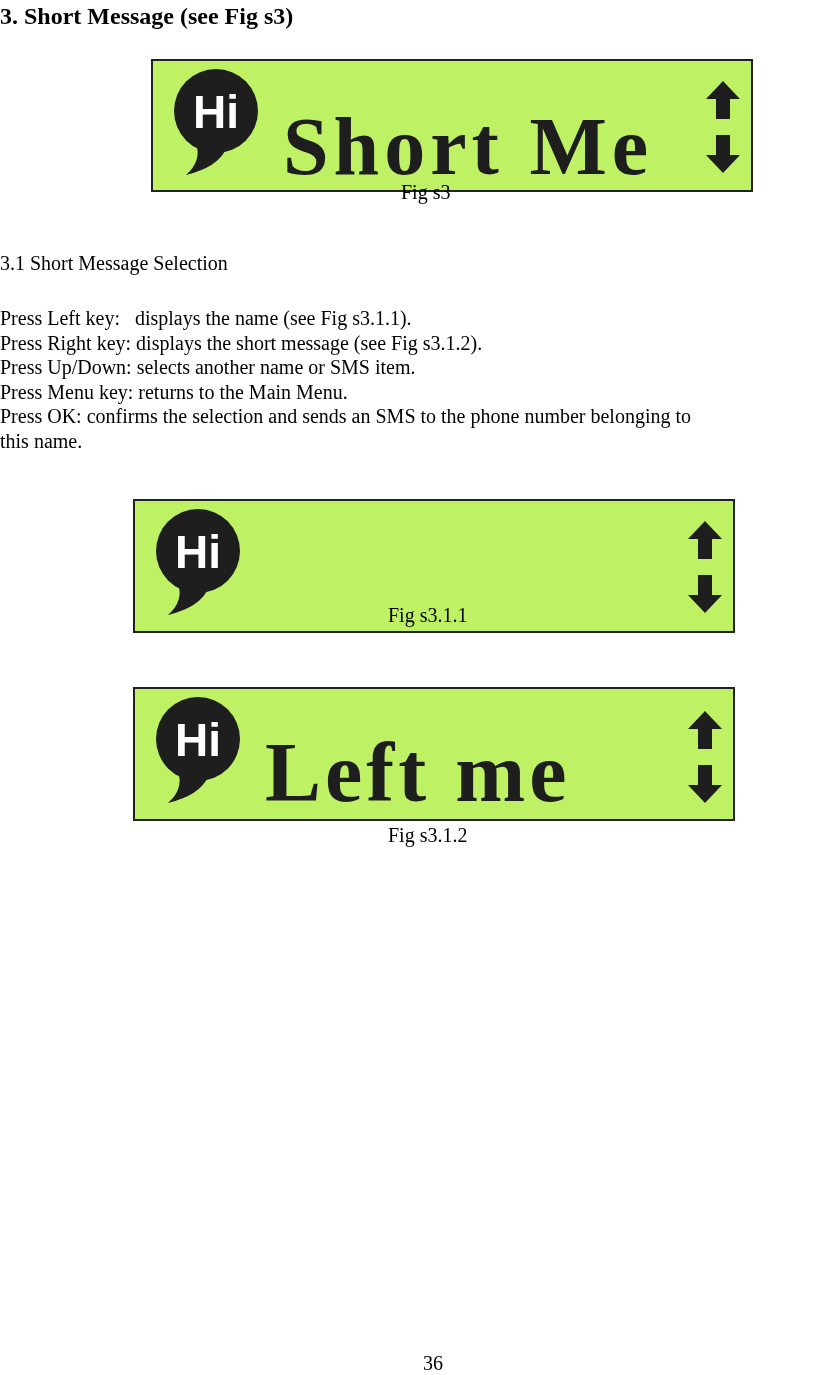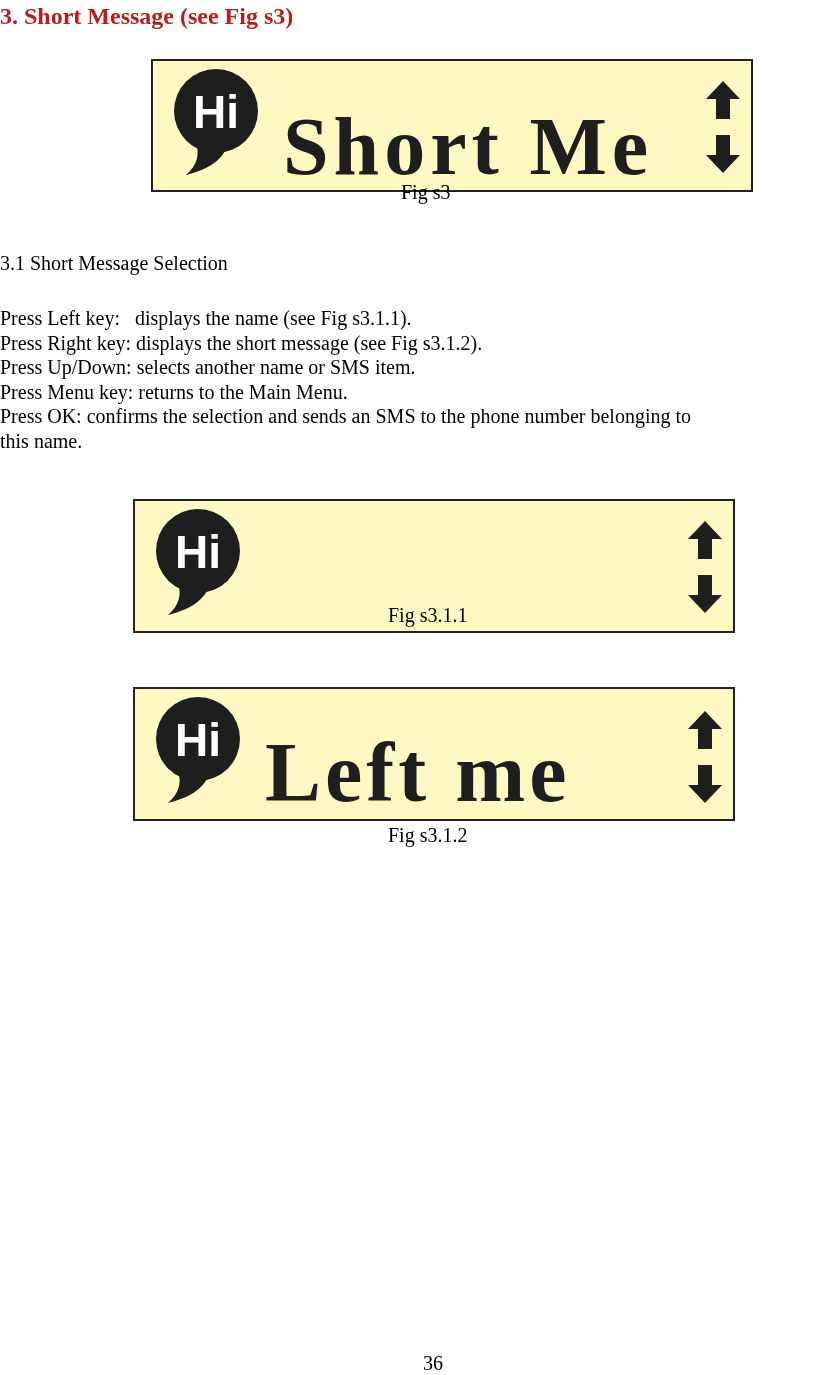--- a/index.html
+++ b/index.html
@@ -1,24 +1,24 @@
 <!DOCTYPE html>
 <html><head>
   <meta charset="utf-8">
   <style>
     html, body { margin: 0; padding: 0; background: #ffffff; }
     body { width: 839px; height: 1375px; position: relative; overflow: hidden;
            font-family: "Liberation Serif", "DejaVu Serif", serif; color: #000; }
     .abs { position: absolute; }
-    .h1 { left: 0; top: 0; font-size: 24px; font-weight: bold; color: #b91c1c; white-space: nowrap; line-height: 32px; }
+    .h1 { left: 0; top: 0; font-size: 24px; font-weight: bold; color: #000000; white-space: nowrap; line-height: 32px; }
     .h2 { left: 0; top: 250px; font-size: 20px; font-weight: normal; white-space: nowrap; line-height: 26px; }
     .body-text { left: 0; top: 306px; font-size: 20px; line-height: 24.5px; width: 845px; }
     .body-text p { margin: 0; white-space: nowrap; }
     .caption { font-size: 20px; line-height: 24px; white-space: nowrap; }
-    .lcd { position: absolute; border: 2px solid #222; background: #fef9c3; box-sizing: border-box; }
+    .lcd { position: absolute; border: 2px solid #222; background: #bef264; box-sizing: border-box; }
     .bubble { position: absolute; }
     .lcd-text { position: absolute; font-family: "Liberation Serif", "DejaVu Serif", serif; font-weight: bold; color: #1e1e1e; white-space: nowrap; margin-top: 24px; }
     .arrows { position: absolute; }
     .page-num { left: 0; width: 866px; text-align: center; top: 1352px; font-size: 20px; line-height: 22px; }
   </style>
 </head>
 <body>
 
 <div class="abs h1">3. Short Message (see Fig s3)</div>
 

